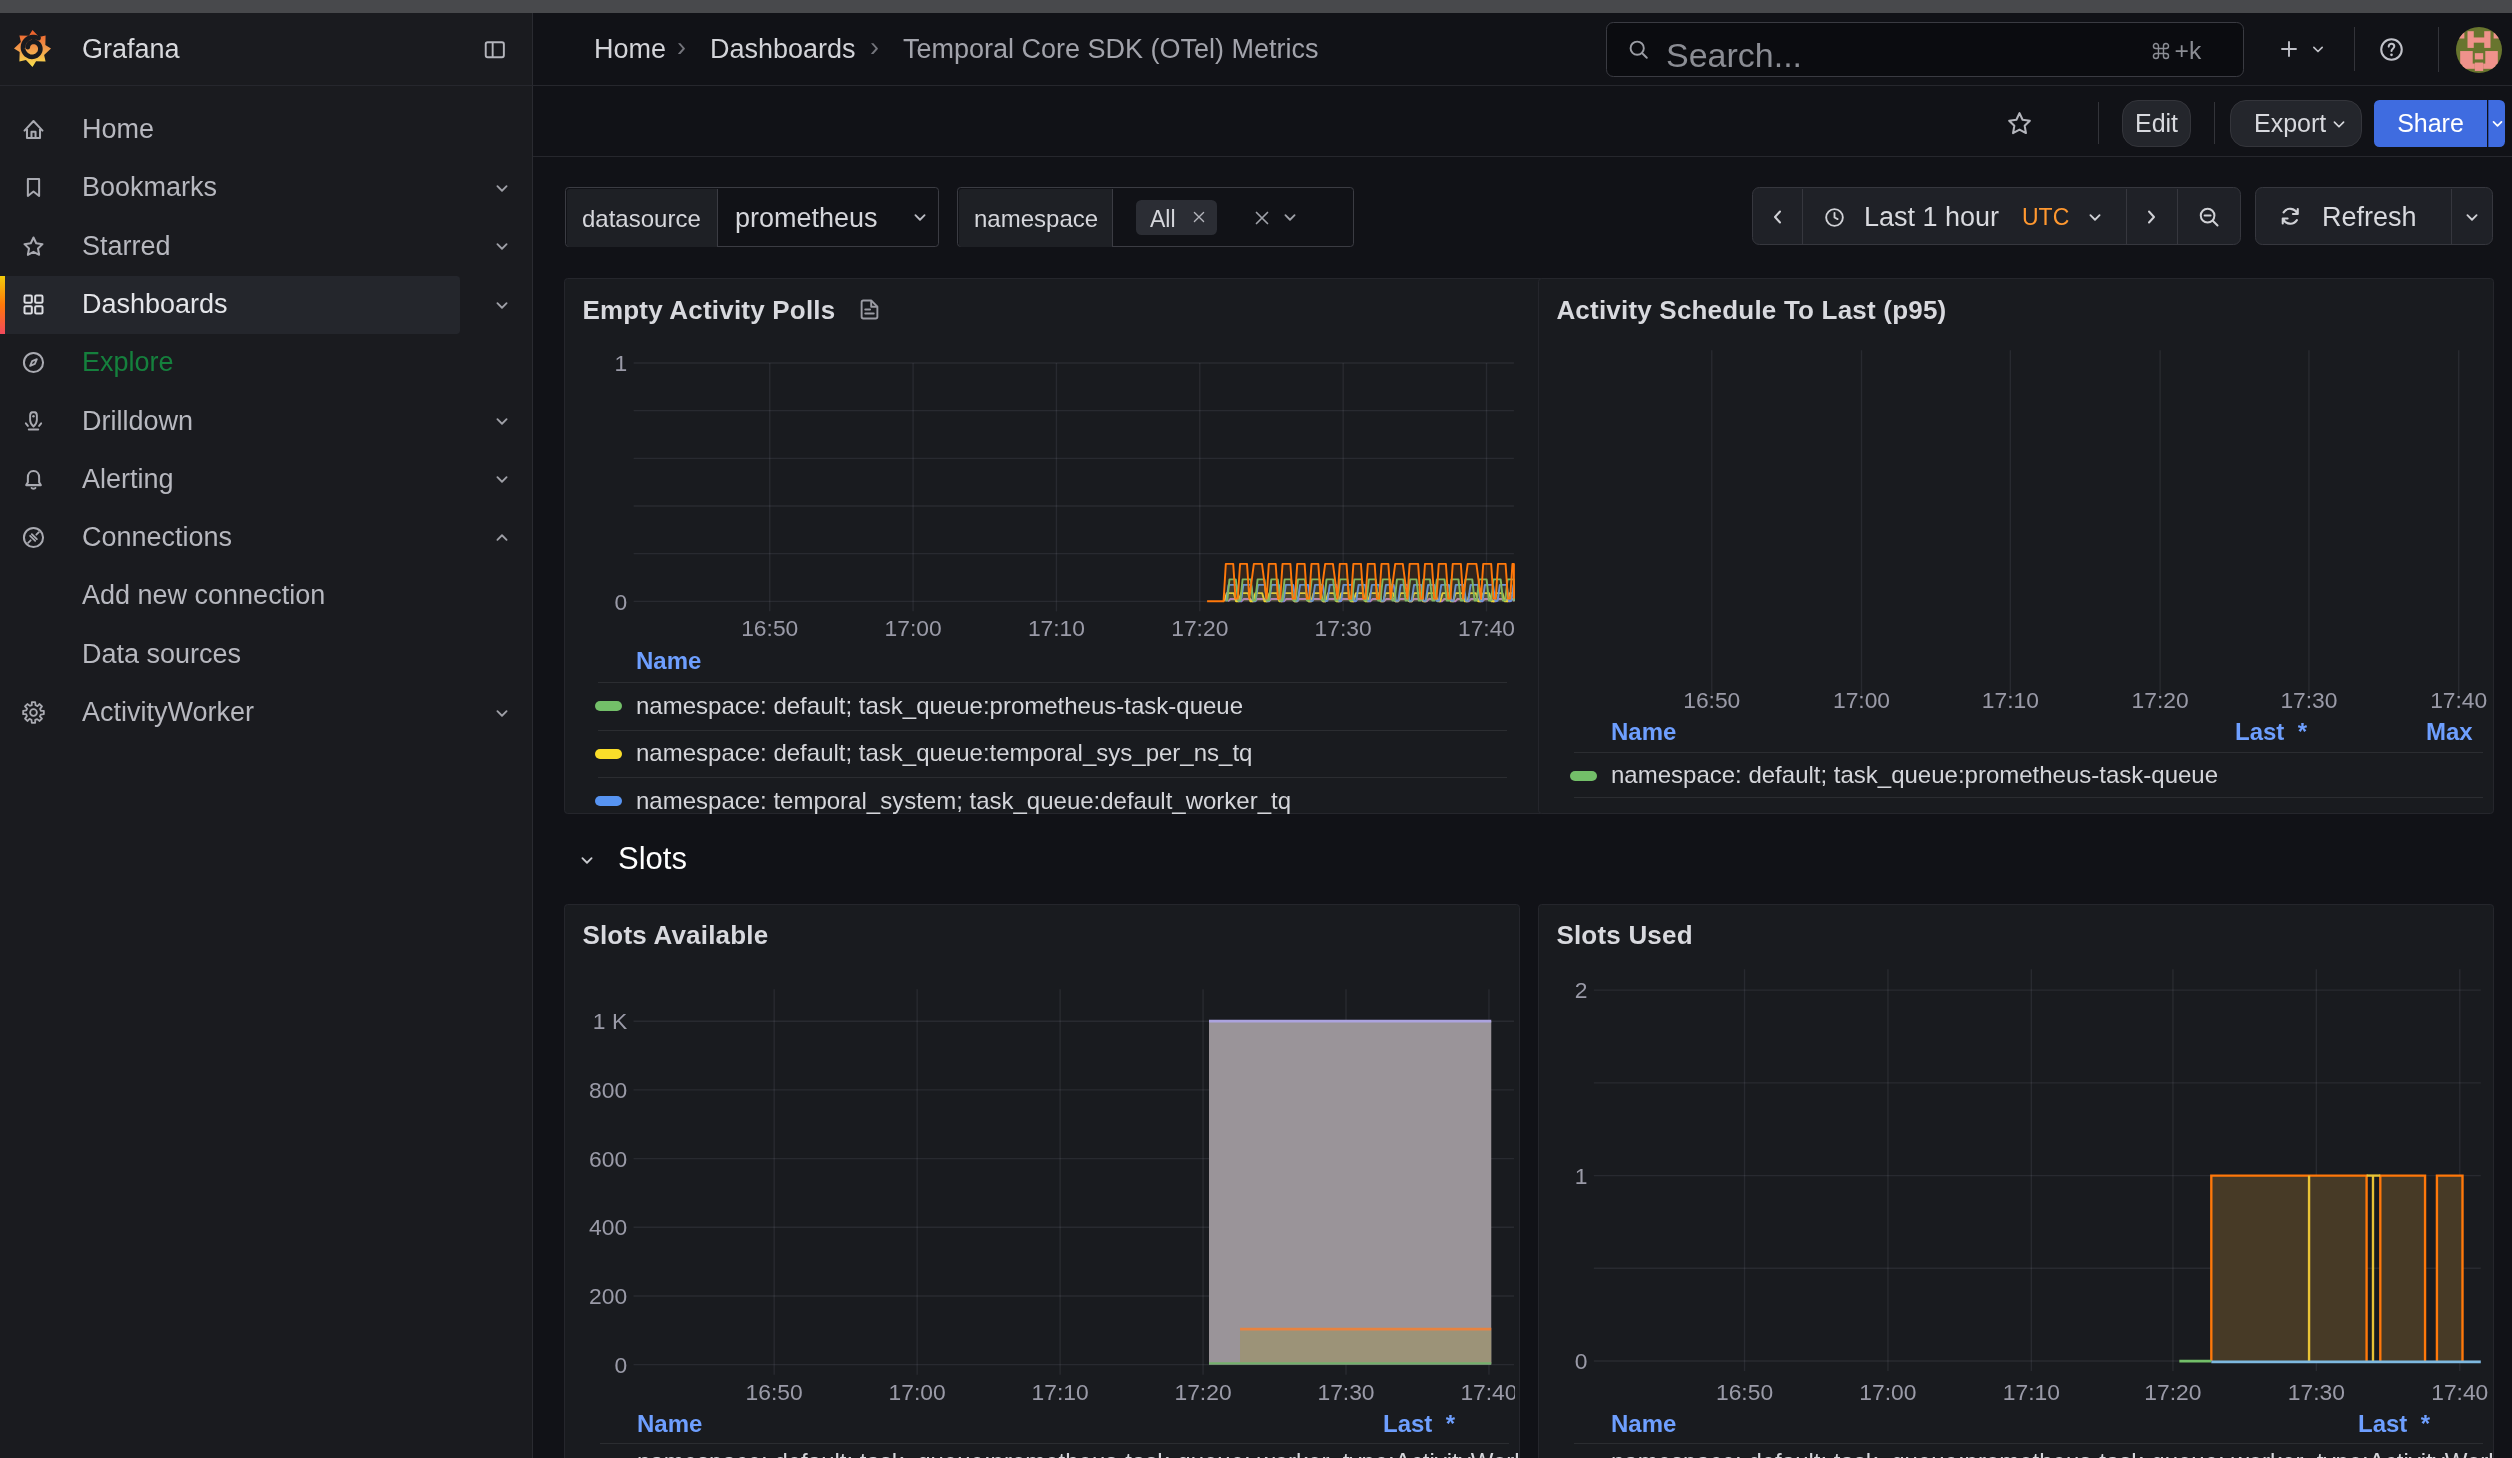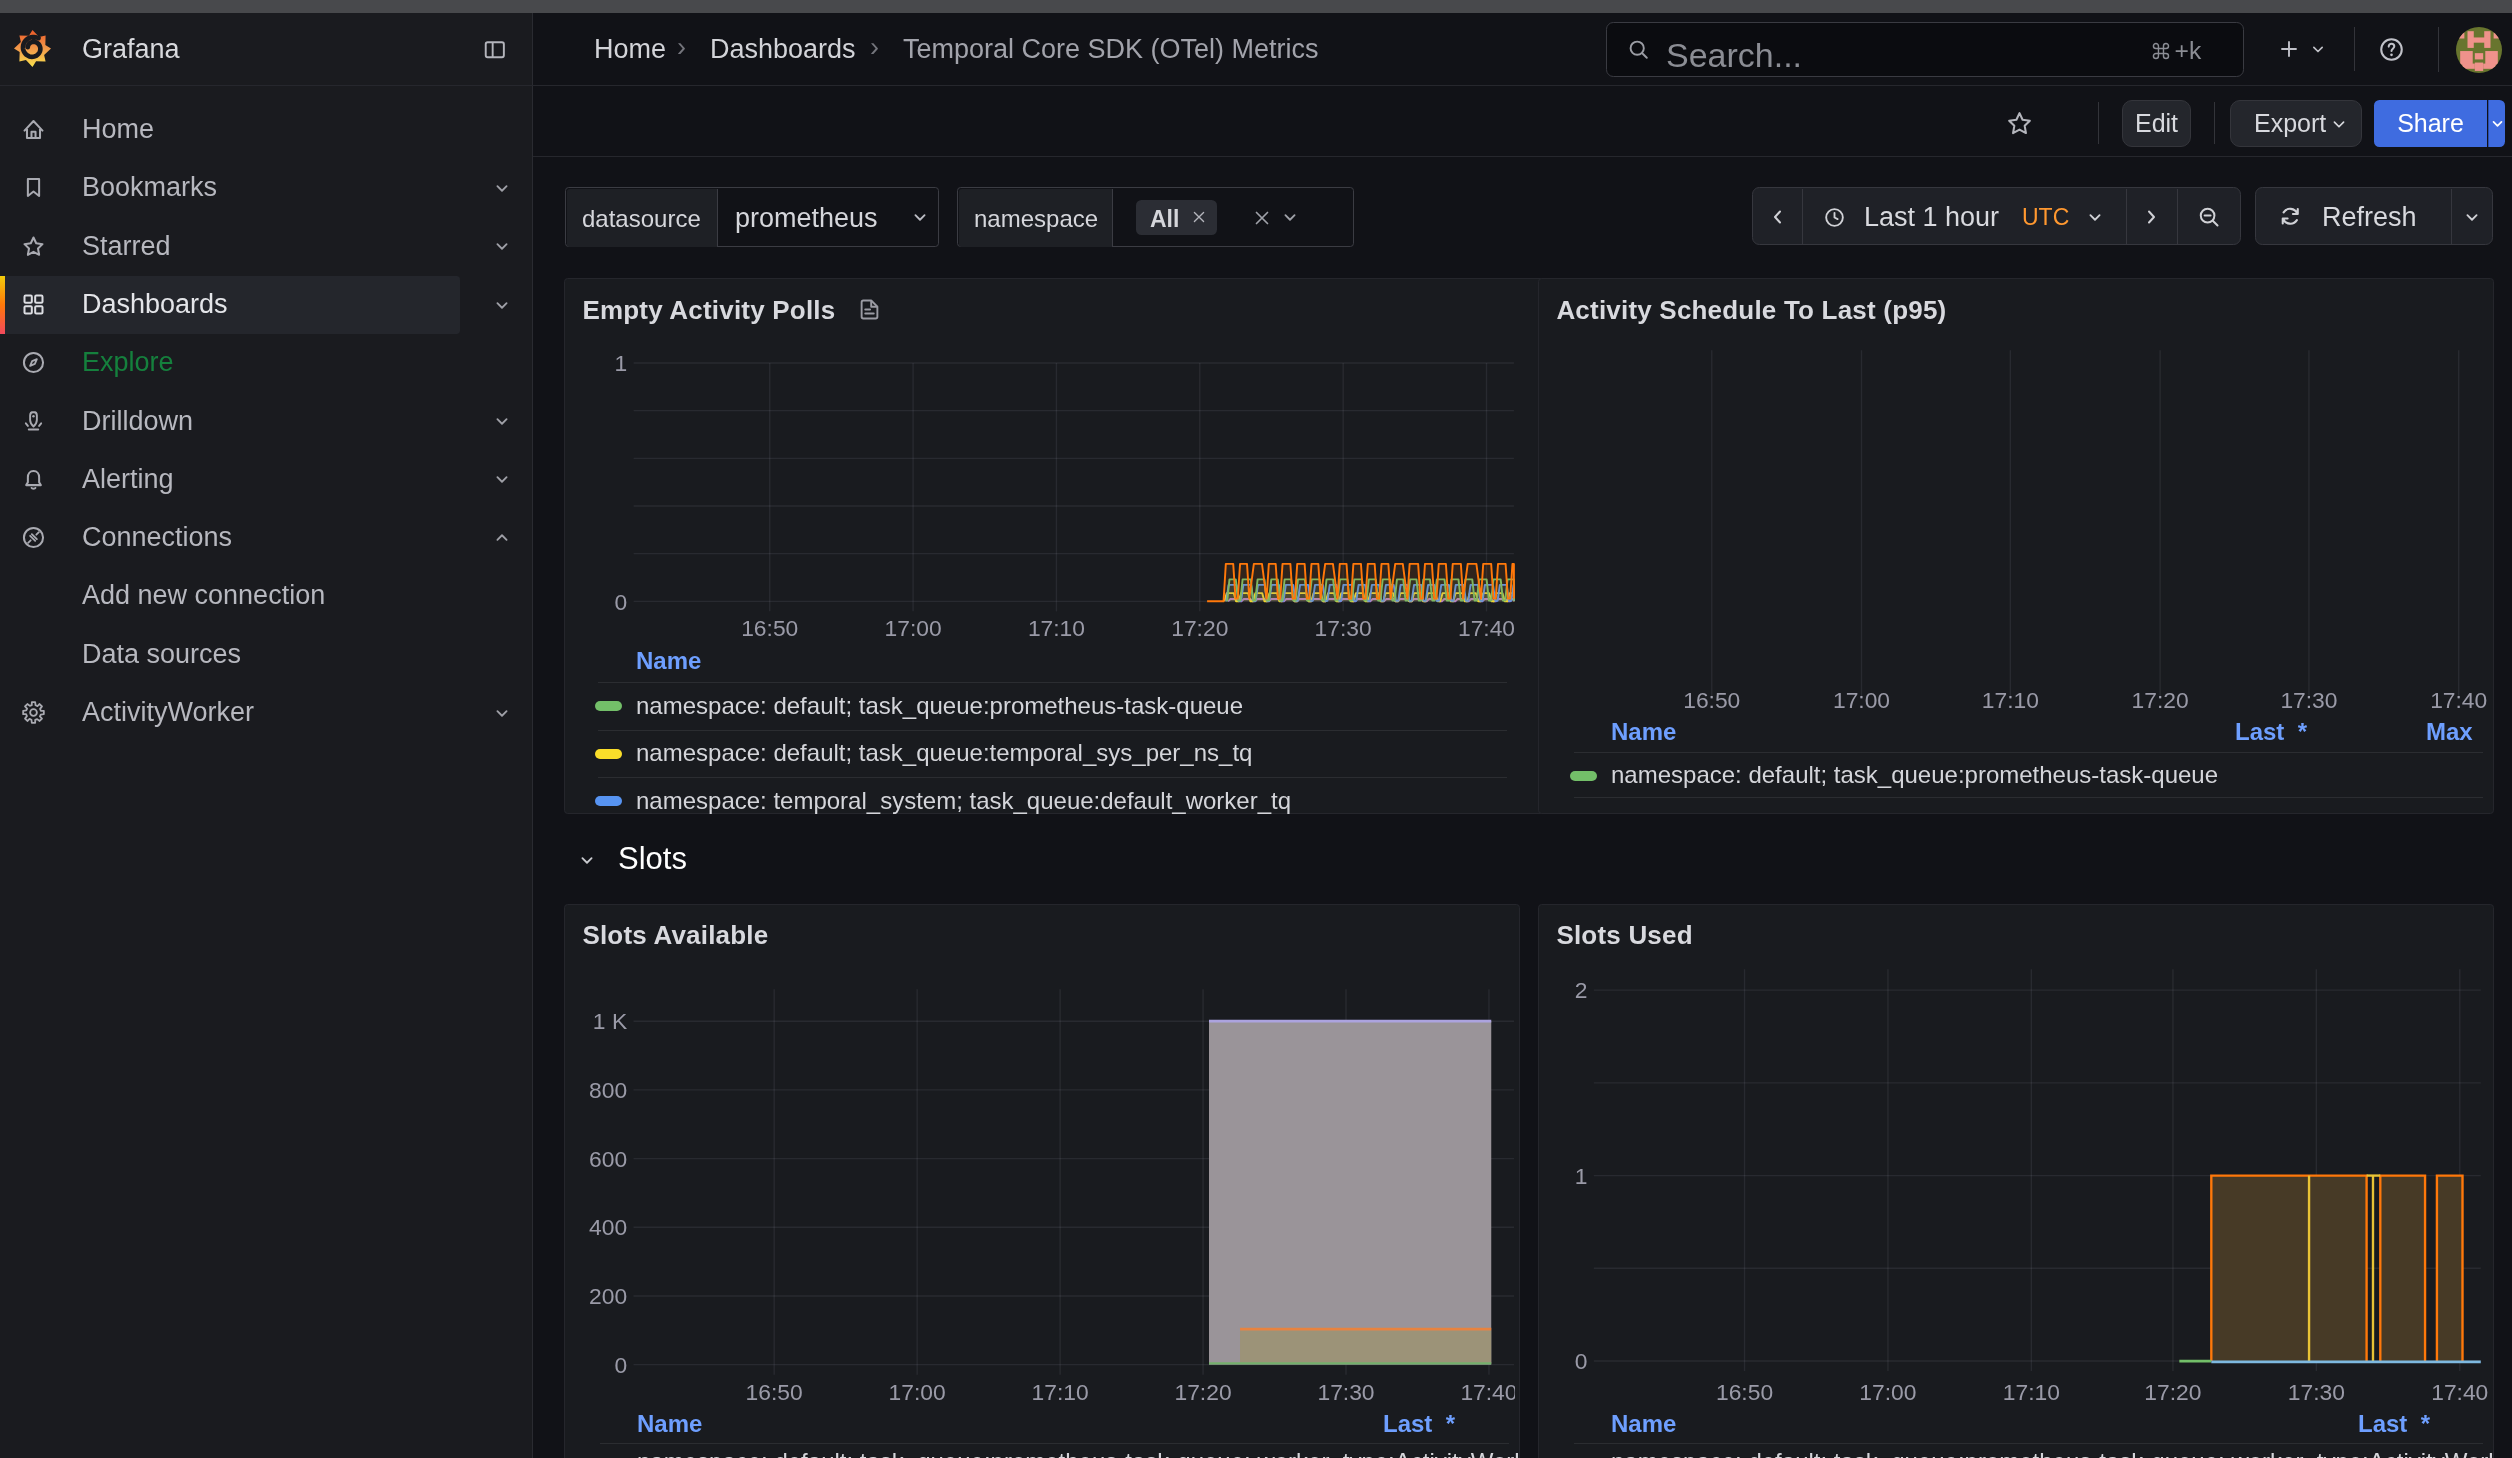--- a/index.html
+++ b/index.html
@@ -1,18 +1,18 @@
 <!DOCTYPE html>
 <html style="font-size:14.6px"><head><meta charset="utf-8"><style>
 *{margin:0;padding:0;box-sizing:border-box}
 html,body{width:2512px;height:1458px;background:#111217;overflow:hidden;font-family:"Liberation Sans",sans-serif;position:relative}
 .a{position:absolute}
 .panel{position:absolute;background:#191b1f;border:1.4px solid #25262c;border-radius:3.7px;overflow:hidden}
 .ptitle{position:absolute;font-size:26px;font-weight:700;color:#d8d9de;letter-spacing:0.2px}
-.btn{position:absolute;display:flex;align-items:center;justify-content:center;background:#24262c;border:0.9px solid #34353b;border-radius:10px;color:#d8d9de;font-size:25px;font-weight:400}
+.btn{position:absolute;display:flex;align-items:center;justify-content:center;background:#24262c;border:0.9px solid #34353b;border-radius:16px;color:#d8d9de;font-size:25px;font-weight:400}
 .navtxt{position:absolute;left:82px;font-size:27px;color:#b7b8bf;white-space:nowrap}
 </style></head><body>
 <div class="a" style="left:0;top:0;width:2512px;height:12.8px;background:#48494c"></div>
 <div class="a" style="left:0;top:12.8px;width:533px;height:1445px;background:#1a1b1f;border-right:1.4px solid #2a2b31"></div>
 <div class="a" style="left:0;top:85px;width:2512px;height:1.4px;background:#26272d"></div>
 <div class="a" style="left:533px;top:156px;width:1980px;height:1.4px;background:#26272d"></div>
 <svg style="position:absolute;left:13.7px;top:30px" width="37" height="37" viewBox="0 0 100 100">
     <defs>
       <linearGradient id="glg" x1="0" y1="1" x2="0" y2="0">
         <stop offset="0" stop-color="#f9e14d"></stop>
@@ -164,21 +164,21 @@
 <div class="a" style="left:567px;top:189px;width:151px;height:58px;background:#1e2025;border-right:1.4px solid #3b3c43;border-radius:2.7px 0 0 2.7px"></div>
 <div class="a" style="left:582px;top:205px;font-size:24px;font-weight:500;color:#d5d6db">datasource</div>
 <div class="a" style="left:735px;top:203px;font-size:27px;font-weight:500;color:#d5d6db">prometheus</div>
 <svg style="position:absolute;left:909px;top:206px" width="22" height="22" viewBox="0 0 24 24" fill="none">
     <path d="M7 10 L12 15 L17 10" stroke="#bcbdc4" stroke-width="2.0" stroke-linecap="round" stroke-linejoin="round" fill="none"></path>
   </svg>
 <div class="a" style="left:957px;top:187px;width:397px;height:60px;border:1.4px solid #3b3c43;border-radius:3.7px"></div>
 <div class="a" style="left:959px;top:189px;width:154px;height:58px;background:#1e2025;border-right:1.4px solid #3b3c43;border-radius:2.7px 0 0 2.7px"></div>
 <div class="a" style="left:974px;top:205px;font-size:24px;font-weight:500;color:#d5d6db">namespace</div>
 <div class="a" style="left:1136px;top:200px;width:81px;height:35px;background:#2b2d34;border-radius:5.5px"></div>
-<div class="a" style="left:1150px;top:206px;font-size:23px;font-weight:700;color:#d5d6db">All</div>
+<div class="a" style="left:1150px;top:206px;font-size:23px;font-weight:400;color:#d5d6db">All</div>
 <svg style="position:absolute;left:1189px;top:207px" width="20" height="20" viewBox="0 0 24 24" fill="none">
     <path d="M6.5 6.5 L17.5 17.5 M17.5 6.5 L6.5 17.5" stroke="#b4b5bc" stroke-width="1.6" stroke-linecap="round" stroke-linejoin="round" fill="none"></path>
   </svg>
 <svg style="position:absolute;left:1250px;top:206px" width="24" height="24" viewBox="0 0 24 24" fill="none">
     <path d="M6.5 6.5 L17.5 17.5 M17.5 6.5 L6.5 17.5" stroke="#9fa1a8" stroke-width="1.7" stroke-linecap="round" stroke-linejoin="round" fill="none"></path>
   </svg>
 <svg style="position:absolute;left:1279px;top:206px" width="22" height="22" viewBox="0 0 24 24" fill="none">
     <path d="M7 10 L12 15 L17 10" stroke="#9fa1a8" stroke-width="2.0" stroke-linecap="round" stroke-linejoin="round" fill="none"></path>
   </svg>
 <div class="a" style="left:1752px;top:187px;width:489px;height:58px;background:#1f2127;border:1.4px solid #36373e;border-radius:7.3px"></div>

